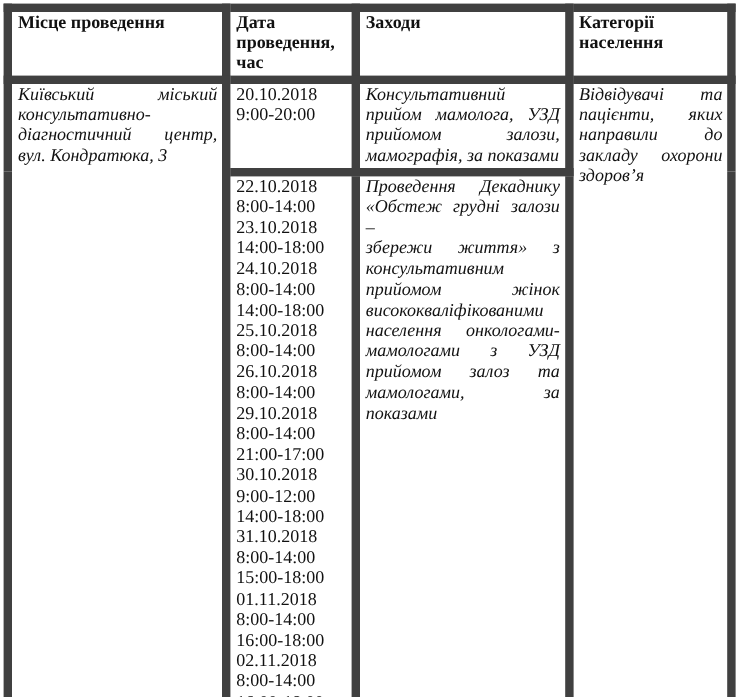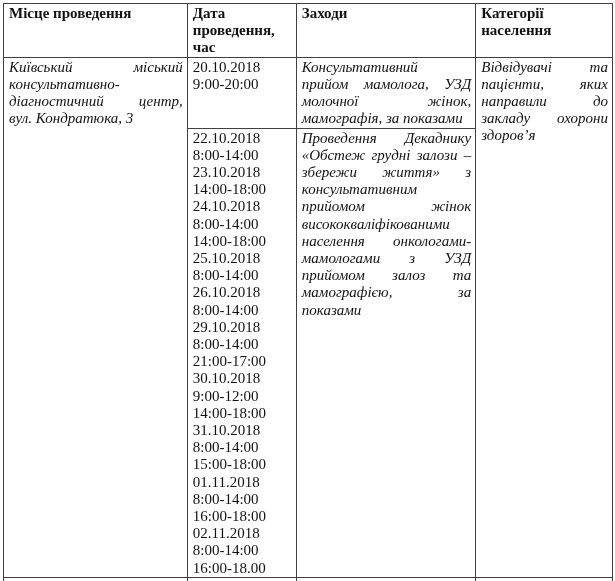--- a/index.html
+++ b/index.html
@@ -17,21 +17,21 @@
     }
     .doc-table {
       position: absolute;
       left: 3px;
       top: 3px;
       border-collapse: collapse;
       table-layout: fixed;
       width: 610px;
     }
     .doc-table td, .doc-table th {
-      border: 1px solid #404040;
+      border: 7px solid #404040;
       vertical-align: top;
       padding: 1px 4px 0 5px;
       font-size: 15px;
       line-height: 17.2px;
       text-align: left;
     }
     .doc-table th {
       font-weight: bold;
       height: 50px;
     }
@@ -93,21 +93,21 @@
         <span class="line">діагностичний центр,</span>
         <span class="line last">вул. Кондратюка, 3</span>
       </td>
       <td>
         <span class="date-line">20.10.2018</span>
         <span class="date-line">9:00-20:00</span>
       </td>
       <td class="justify-block">
         <span class="line last">Консультативний</span>
         <span class="line">прийом мамолога, УЗД</span>
-        <span class="line">молочної жінок,</span>
+        <span class="line">прийомом залози,</span>
         <span class="line last" style="white-space:nowrap">мамографія, за показами</span>
       </td>
       <td rowspan="2" class="justify-block">
         <span class="line">Відвідувачі та</span>
         <span class="line">пацієнти, яких</span>
         <span class="line">направили до</span>
         <span class="line">закладу охорони</span>
         <span class="line last">здоров’я</span>
       </td>
     </tr>
@@ -143,21 +143,21 @@
       <td class="justify-block">
         <span class="line">Проведення Декаднику</span>
         <span class="line">«Обстеж грудні залози –</span>
         <span class="line">збережи життя» з</span>
         <span class="line last">консультативним</span>
         <span class="line">прийомом жінок</span>
         <span class="line last">висококваліфікованими</span>
         <span class="line">населення онкологами-</span>
         <span class="line">мамологами з УЗД</span>
         <span class="line">прийомом залоз та</span>
-        <span class="line">мамографією, за</span>
+        <span class="line">мамологами, за</span>
         <span class="line last">показами</span>
       </td>
     </tr>
     <tr class="row-tail">
       <td></td>
       <td></td>
       <td></td>
       <td></td>
     </tr>
   </tbody>

